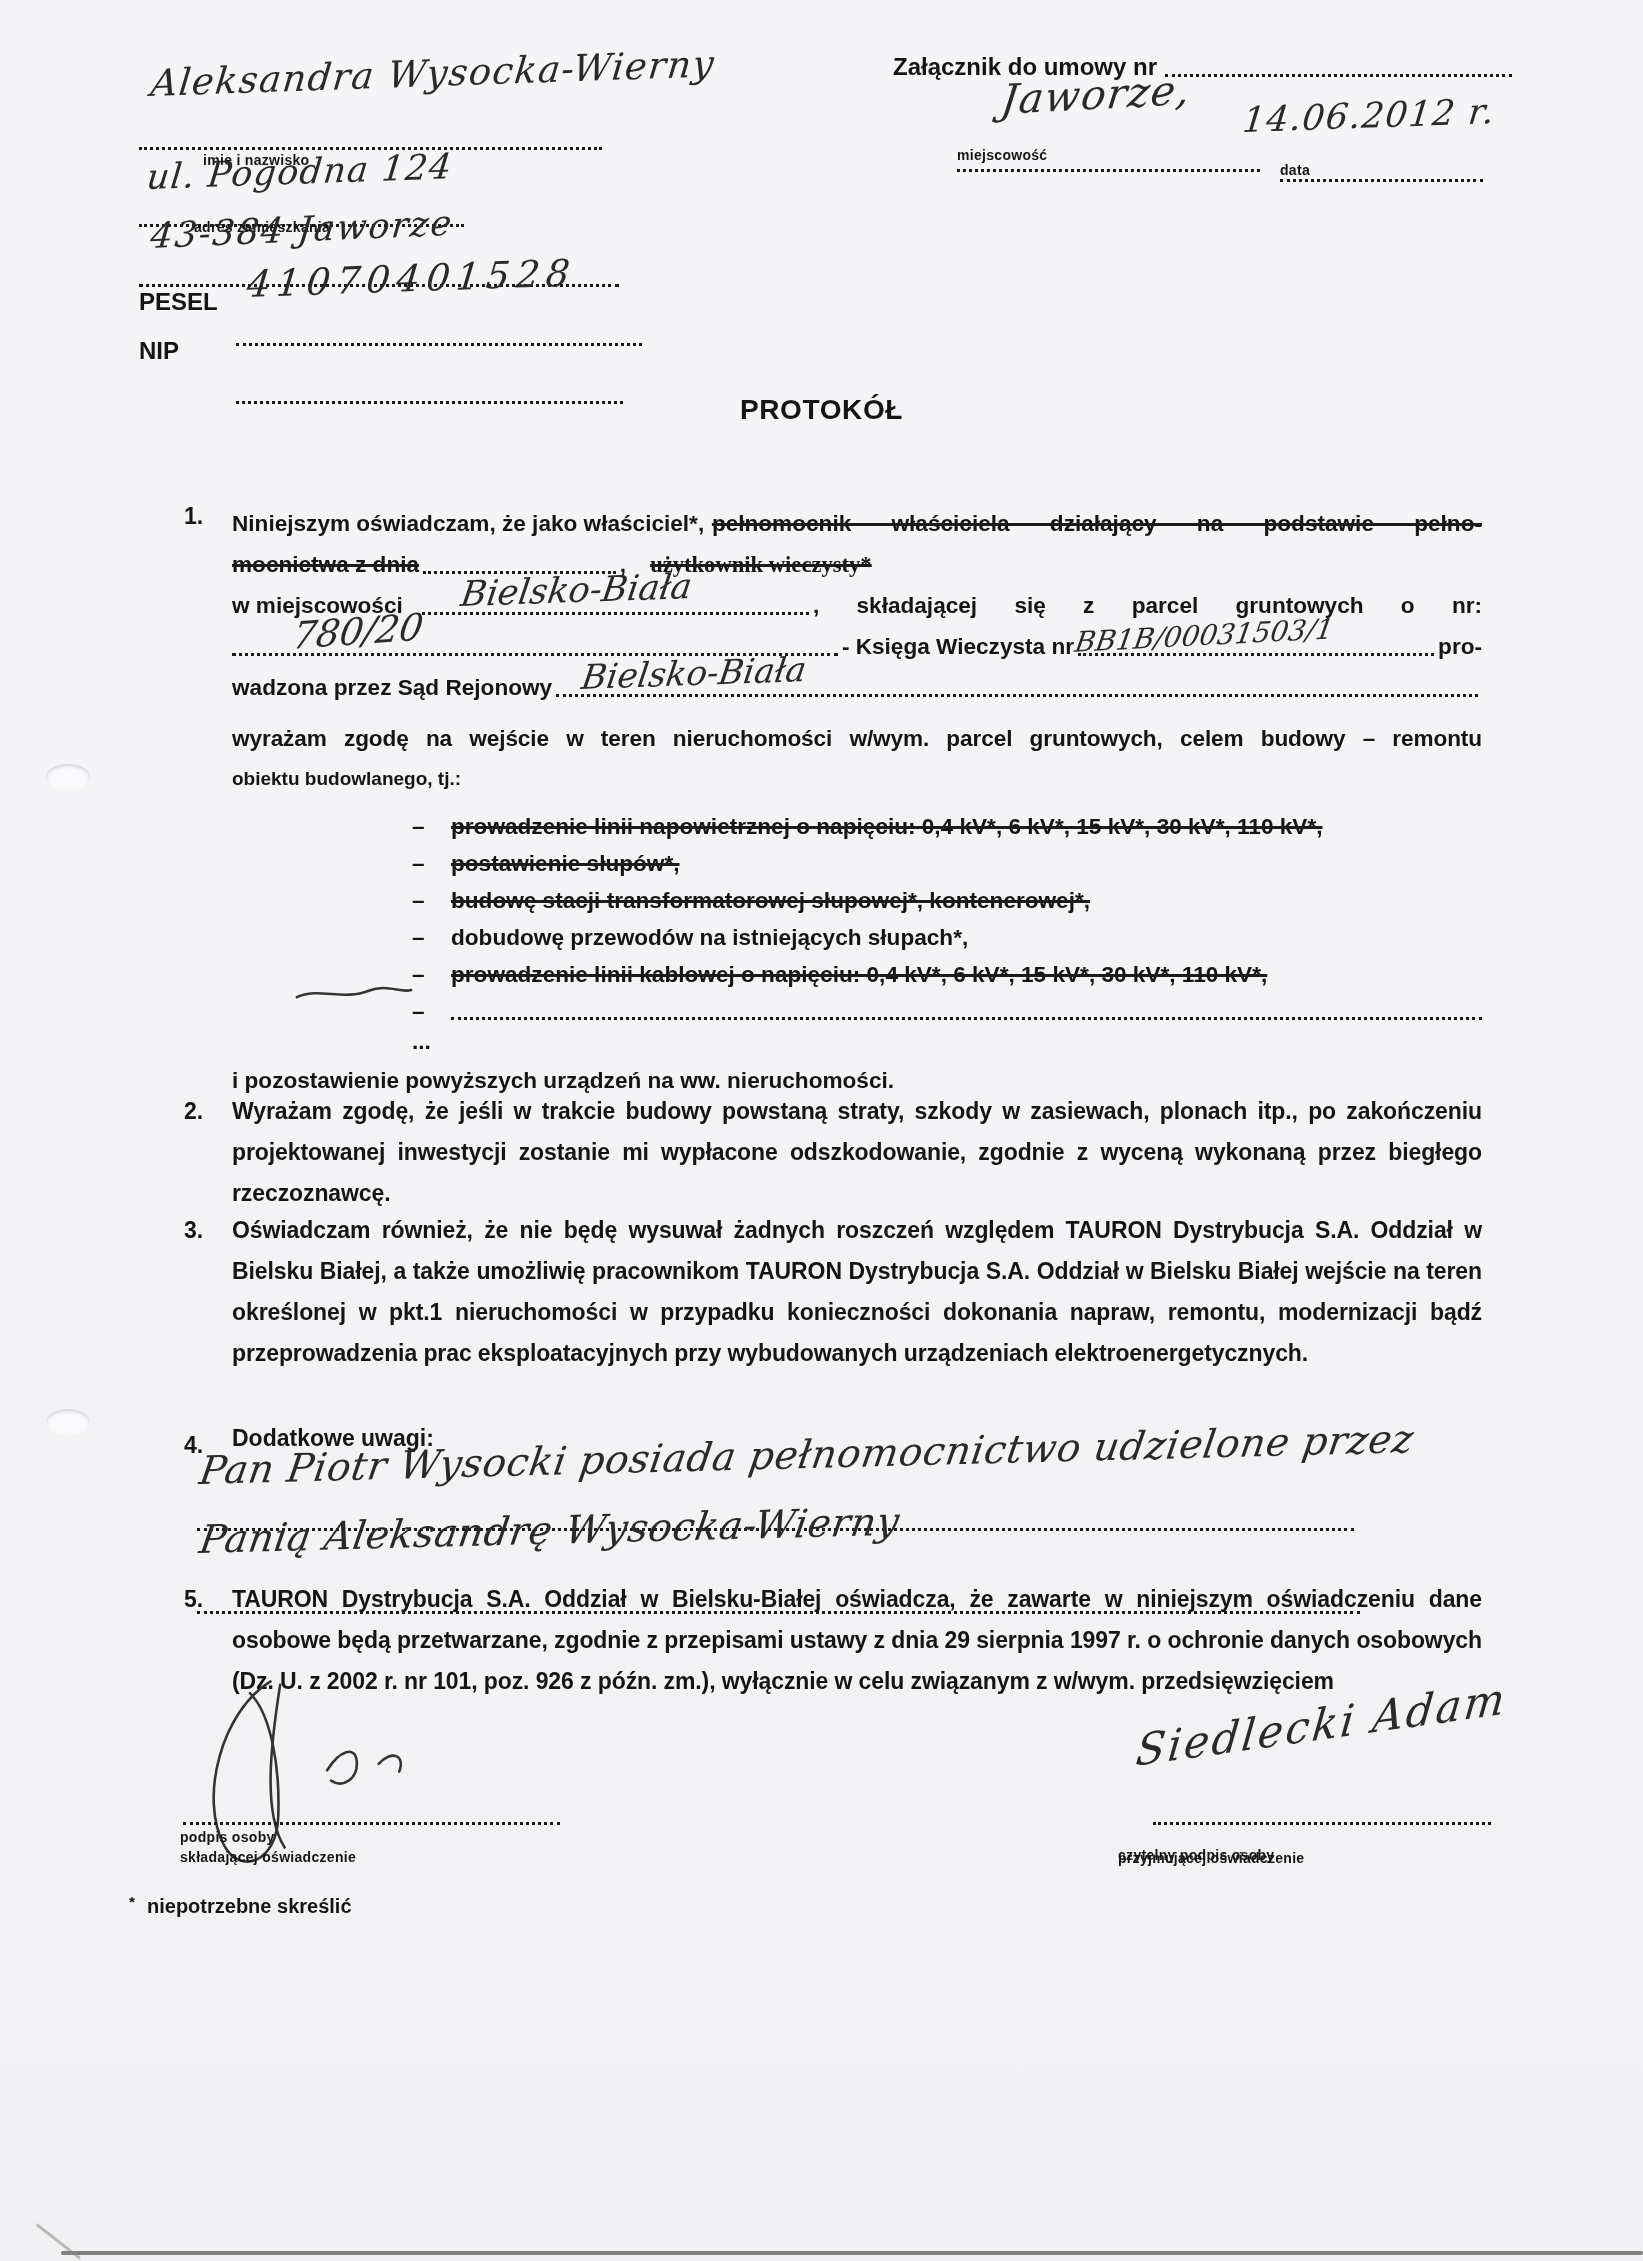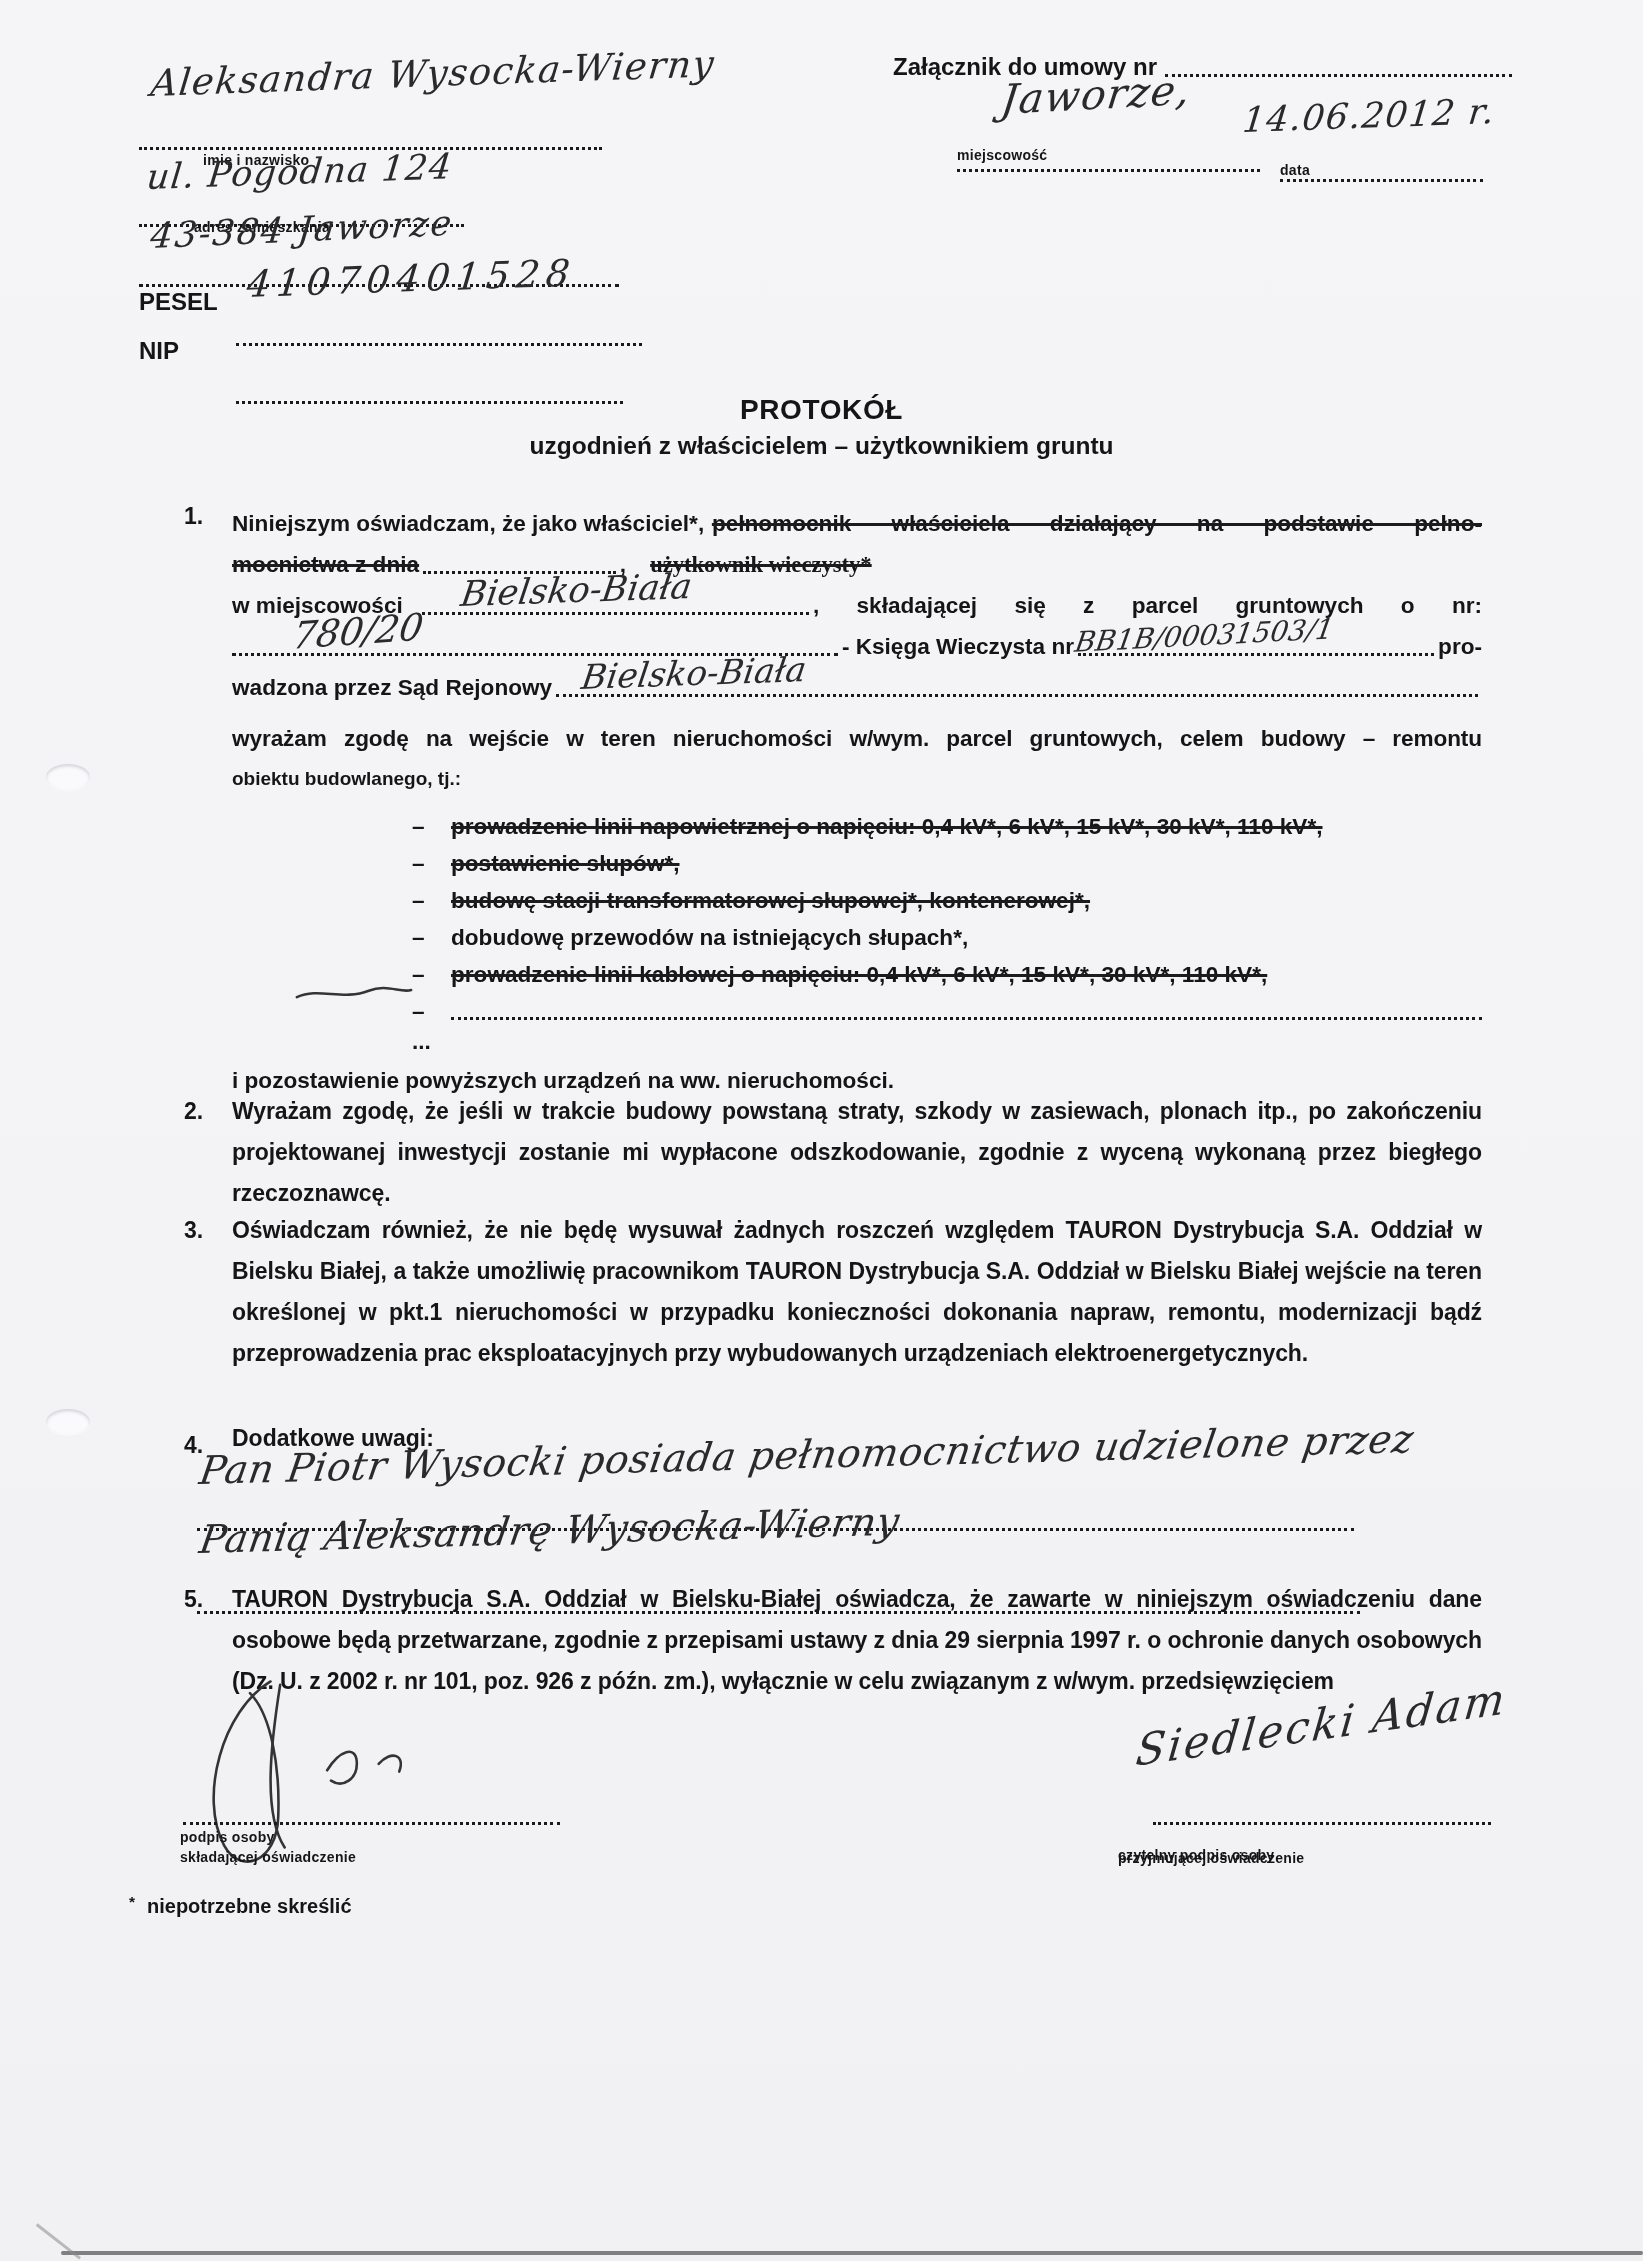--- a/index.html
+++ b/index.html
@@ -75,21 +75,20 @@
     <span class="hw" style="left:106px;top:27px;font-size:41px;letter-spacing:1.3px;transform:rotate(-3deg) skewX(-10deg);">Jaworze,</span>
     <span class="hw" style="left:348px;top:50px;font-size:35px;letter-spacing:1.3px;transform:rotate(-2deg) skewX(-8deg);">14.06.2012 r.</span>
     <div class="dots abs" style="left:64px;top:82px;width:303px;"></div>
     <div class="dots abs" style="left:387px;top:82px;width:203px;"></div>
     <div class="flabel" style="left:64px;top:94px;width:303px;">miejscowość</div>
     <div class="flabel" style="left:387px;top:81px;width:203px;margin-top:28px;">data</div>
   </div>
 
   <div class="abs" style="left:0;top:394px;width:1643px;text-align:center;">
     <div style="font-size:28px;letter-spacing:0.6px;">PROTOKÓŁ</div>
-    <div style="font-size:24.5px;margin-top:6.4px;">uzgodnień z właścicielem – użytkownikiem gruntu</div>
   </div>
 
   <div class="item" style="top:496px;">
     <div class="num">1.</div>
     <div style="flex:1;position:relative;">
       <div class="line">
         <span class="seg">Niniejszym oświadczam, że jako właściciel*,</span>
         <span class="fillseg xout">pełnomocnik właściciela działający na podstawie pełno-</span>
       </div>
       <div class="line">

